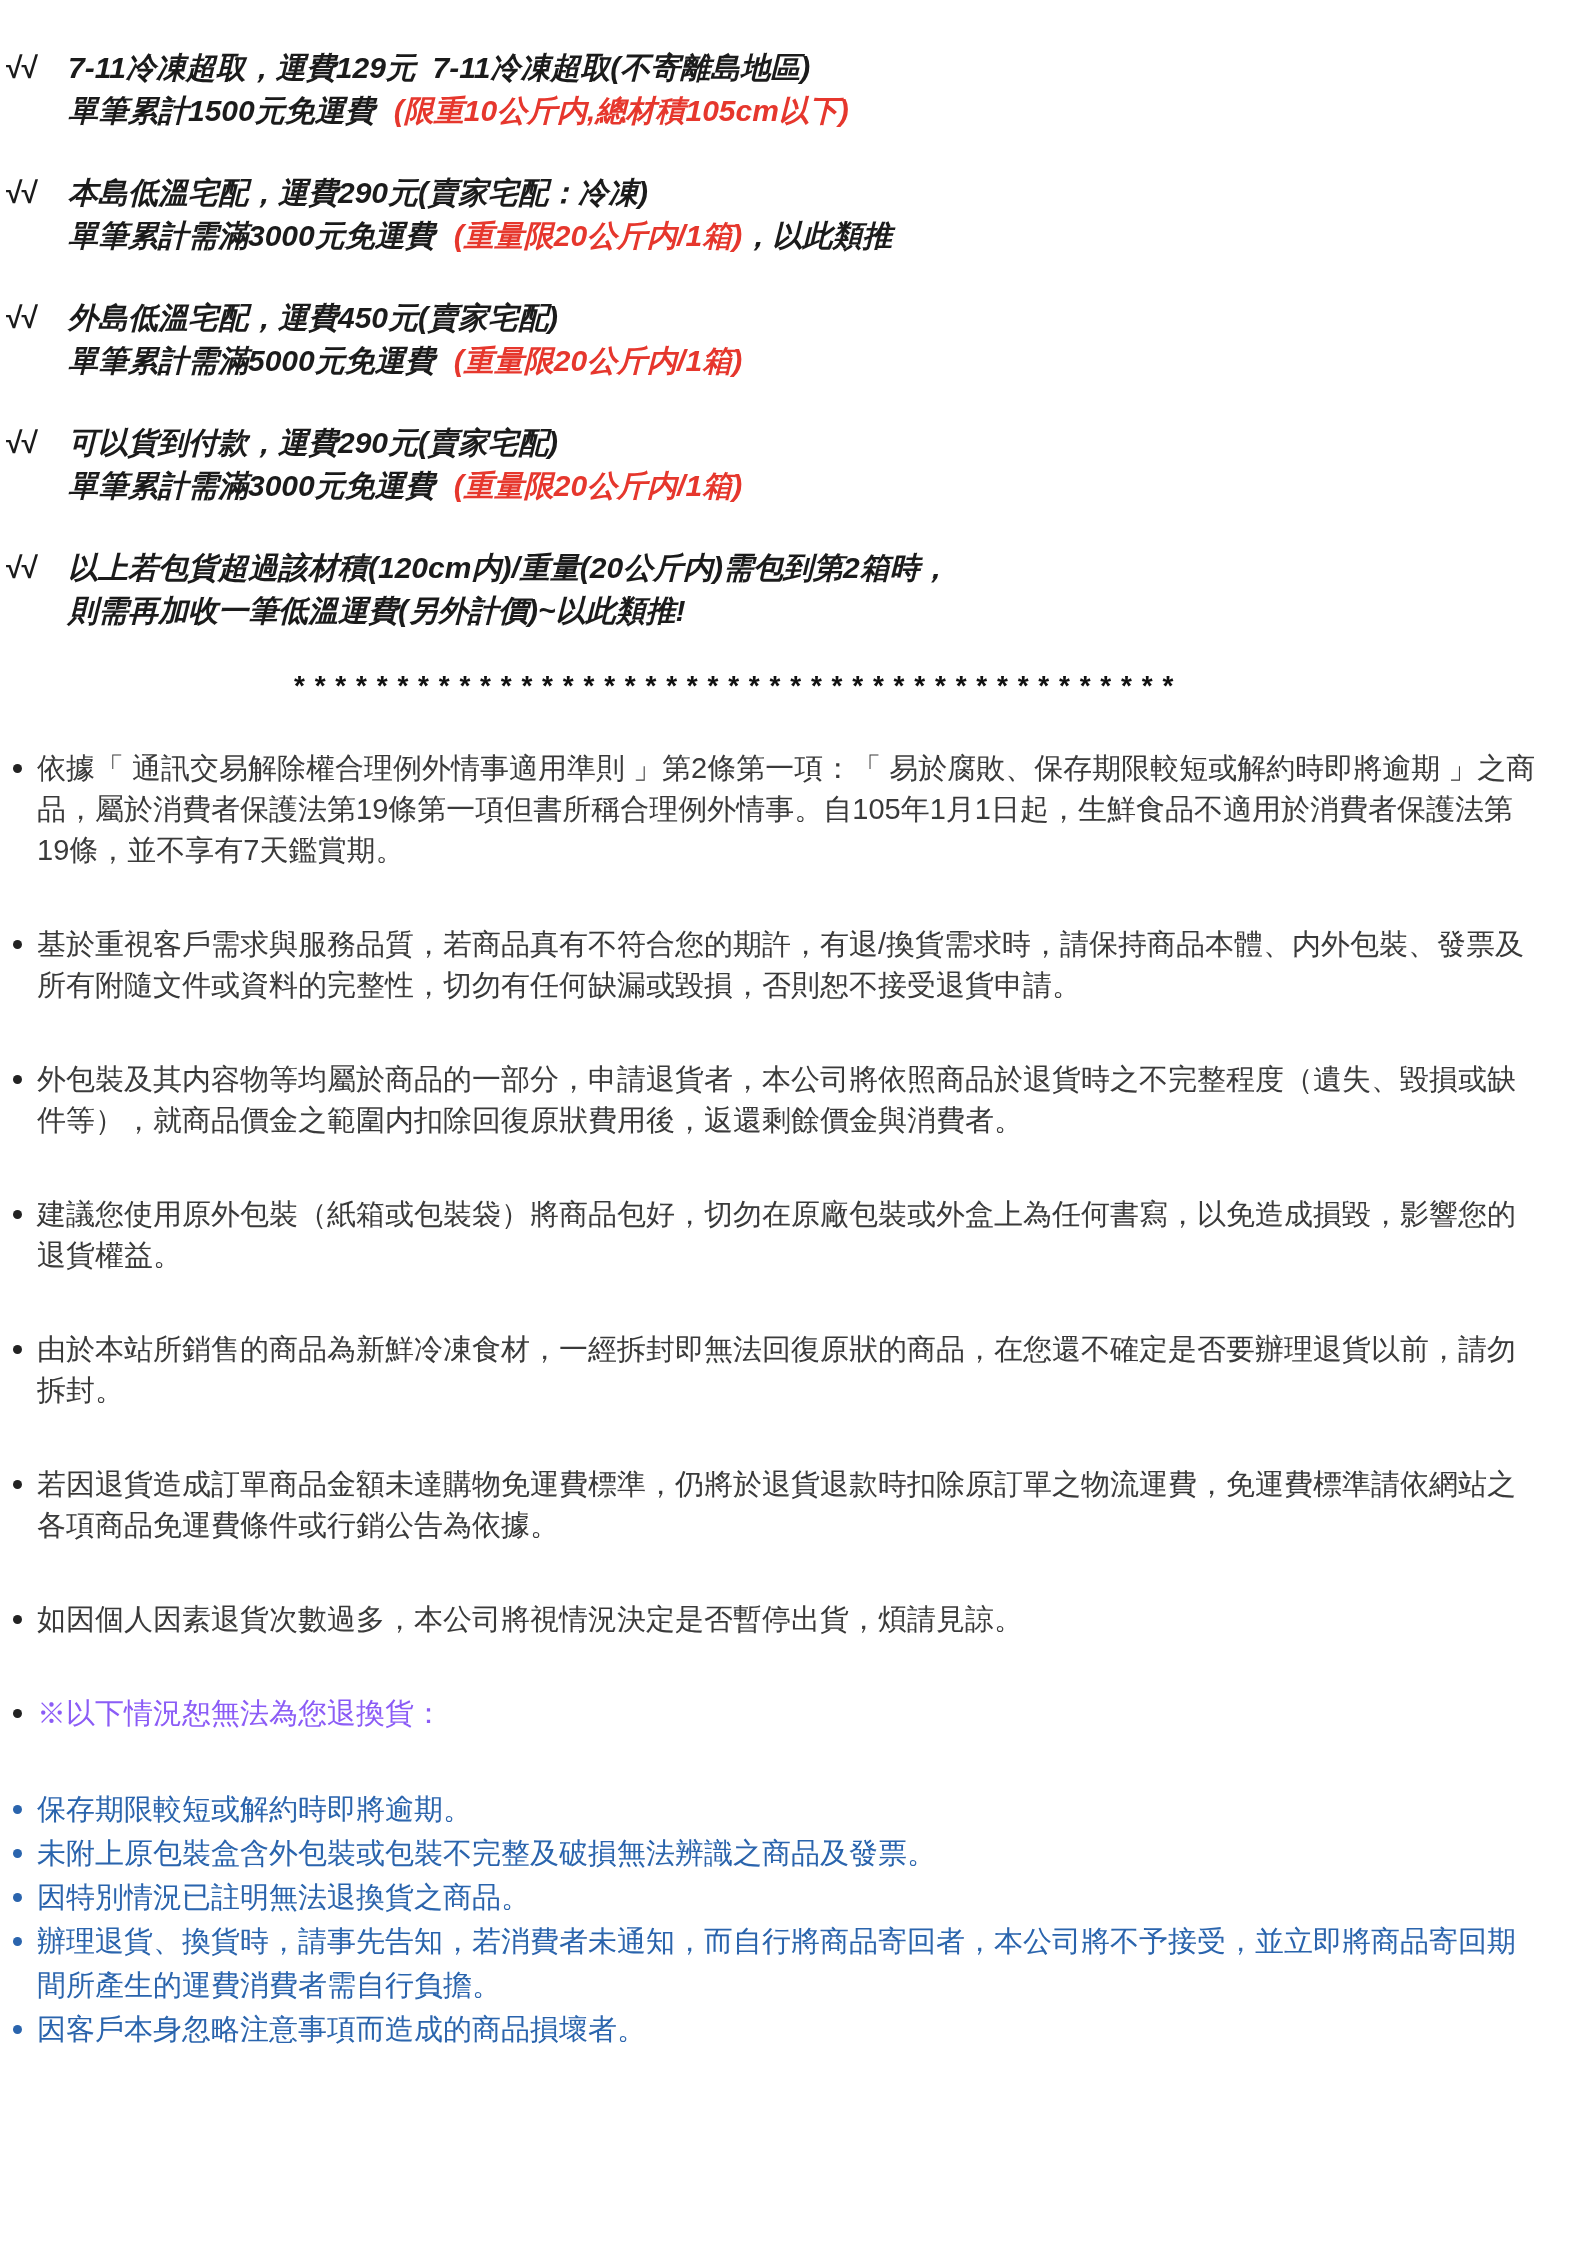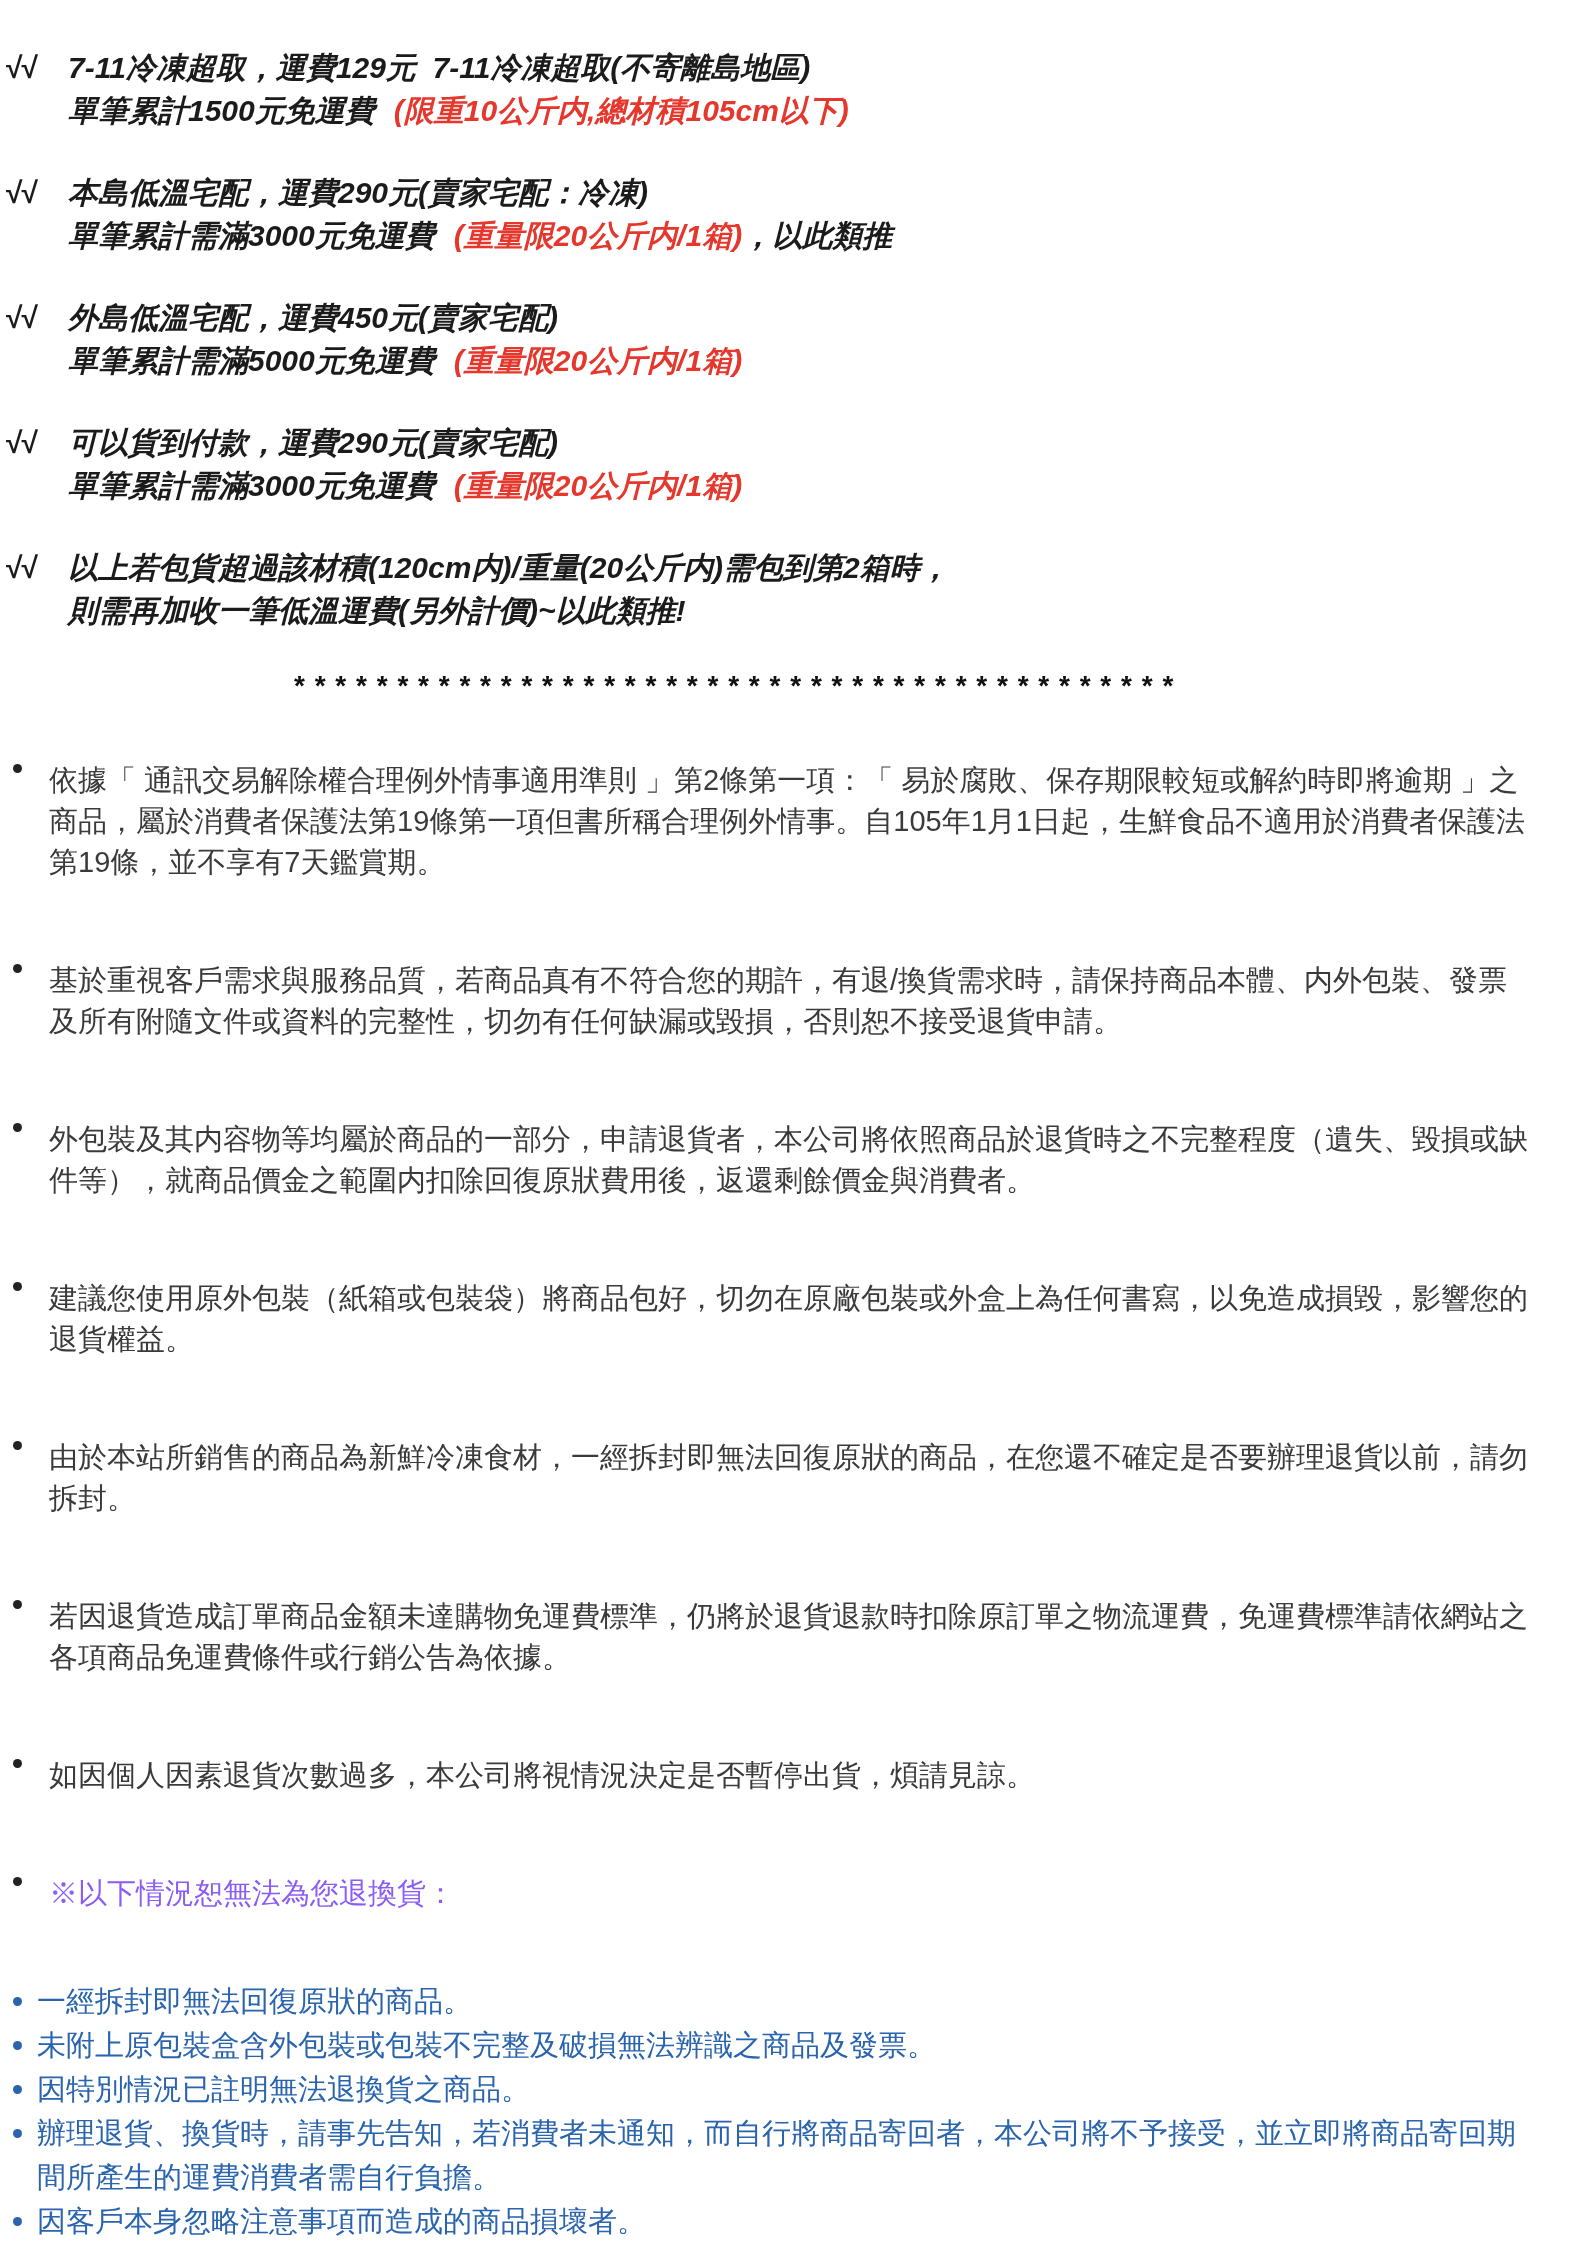--- a/index.html
+++ b/index.html
@@ -16,21 +16,21 @@
   .ship-lines{flex:1;font-style:italic;}
   .ship-line{white-space:pre-wrap;}
   .red{color:#e6372d;margin-left:19px;}
 
   
   .divider{margin:36px 0 0 290px;font-size:28px;font-weight:bold;color:#111;line-height:30px;letter-spacing:1px;white-space:nowrap;}
 
   
   .policies{margin-top:47px;padding-left:9px;padding-right:26px;}
   .policy{display:flex;margin-bottom:53px;color:#3a3a3a;font-size:29px;line-height:41px;}
-  .policy p{margin:12px;flex:1;}
+  .policy p{margin:0;flex:1;}
   .dot{flex:none;width:9px;height:9px;border-radius:50%;background:#222;margin:16px 15px 0 0;}
 
   
   .notice-text{color:#8b5cf6;}
 
   
   .no-return{padding-left:9px;padding-right:26px;}
   .nr-item{display:flex;color:#2a64ad;font-size:29px;line-height:44px;}
   .nr-item p{margin:0;flex:1;}
   .nr-dot{flex:none;width:9px;height:9px;border-radius:50%;background:#2a64ad;margin:18px 15px 0 0;}
@@ -128,21 +128,21 @@
       <span class="dot"></span>
       <p class="notice-text">※以下情況恕無法為您退換貨：</p>
     </div>
 
   </section>
 
   <section class="no-return">
 
     <div class="nr-item">
       <span class="nr-dot"></span>
-      <p>一經拆封即無法回復原狀的商品。</p>
+      <p>保存期限較短或解約時即將逾期。</p>
     </div>
 
     <div class="nr-item">
       <span class="nr-dot"></span>
       <p>未附上原包裝盒含外包裝或包裝不完整及破損無法辨識之商品及發票。</p>
     </div>
 
     <div class="nr-item">
       <span class="nr-dot"></span>
       <p>因特別情況已註明無法退換貨之商品。</p>

